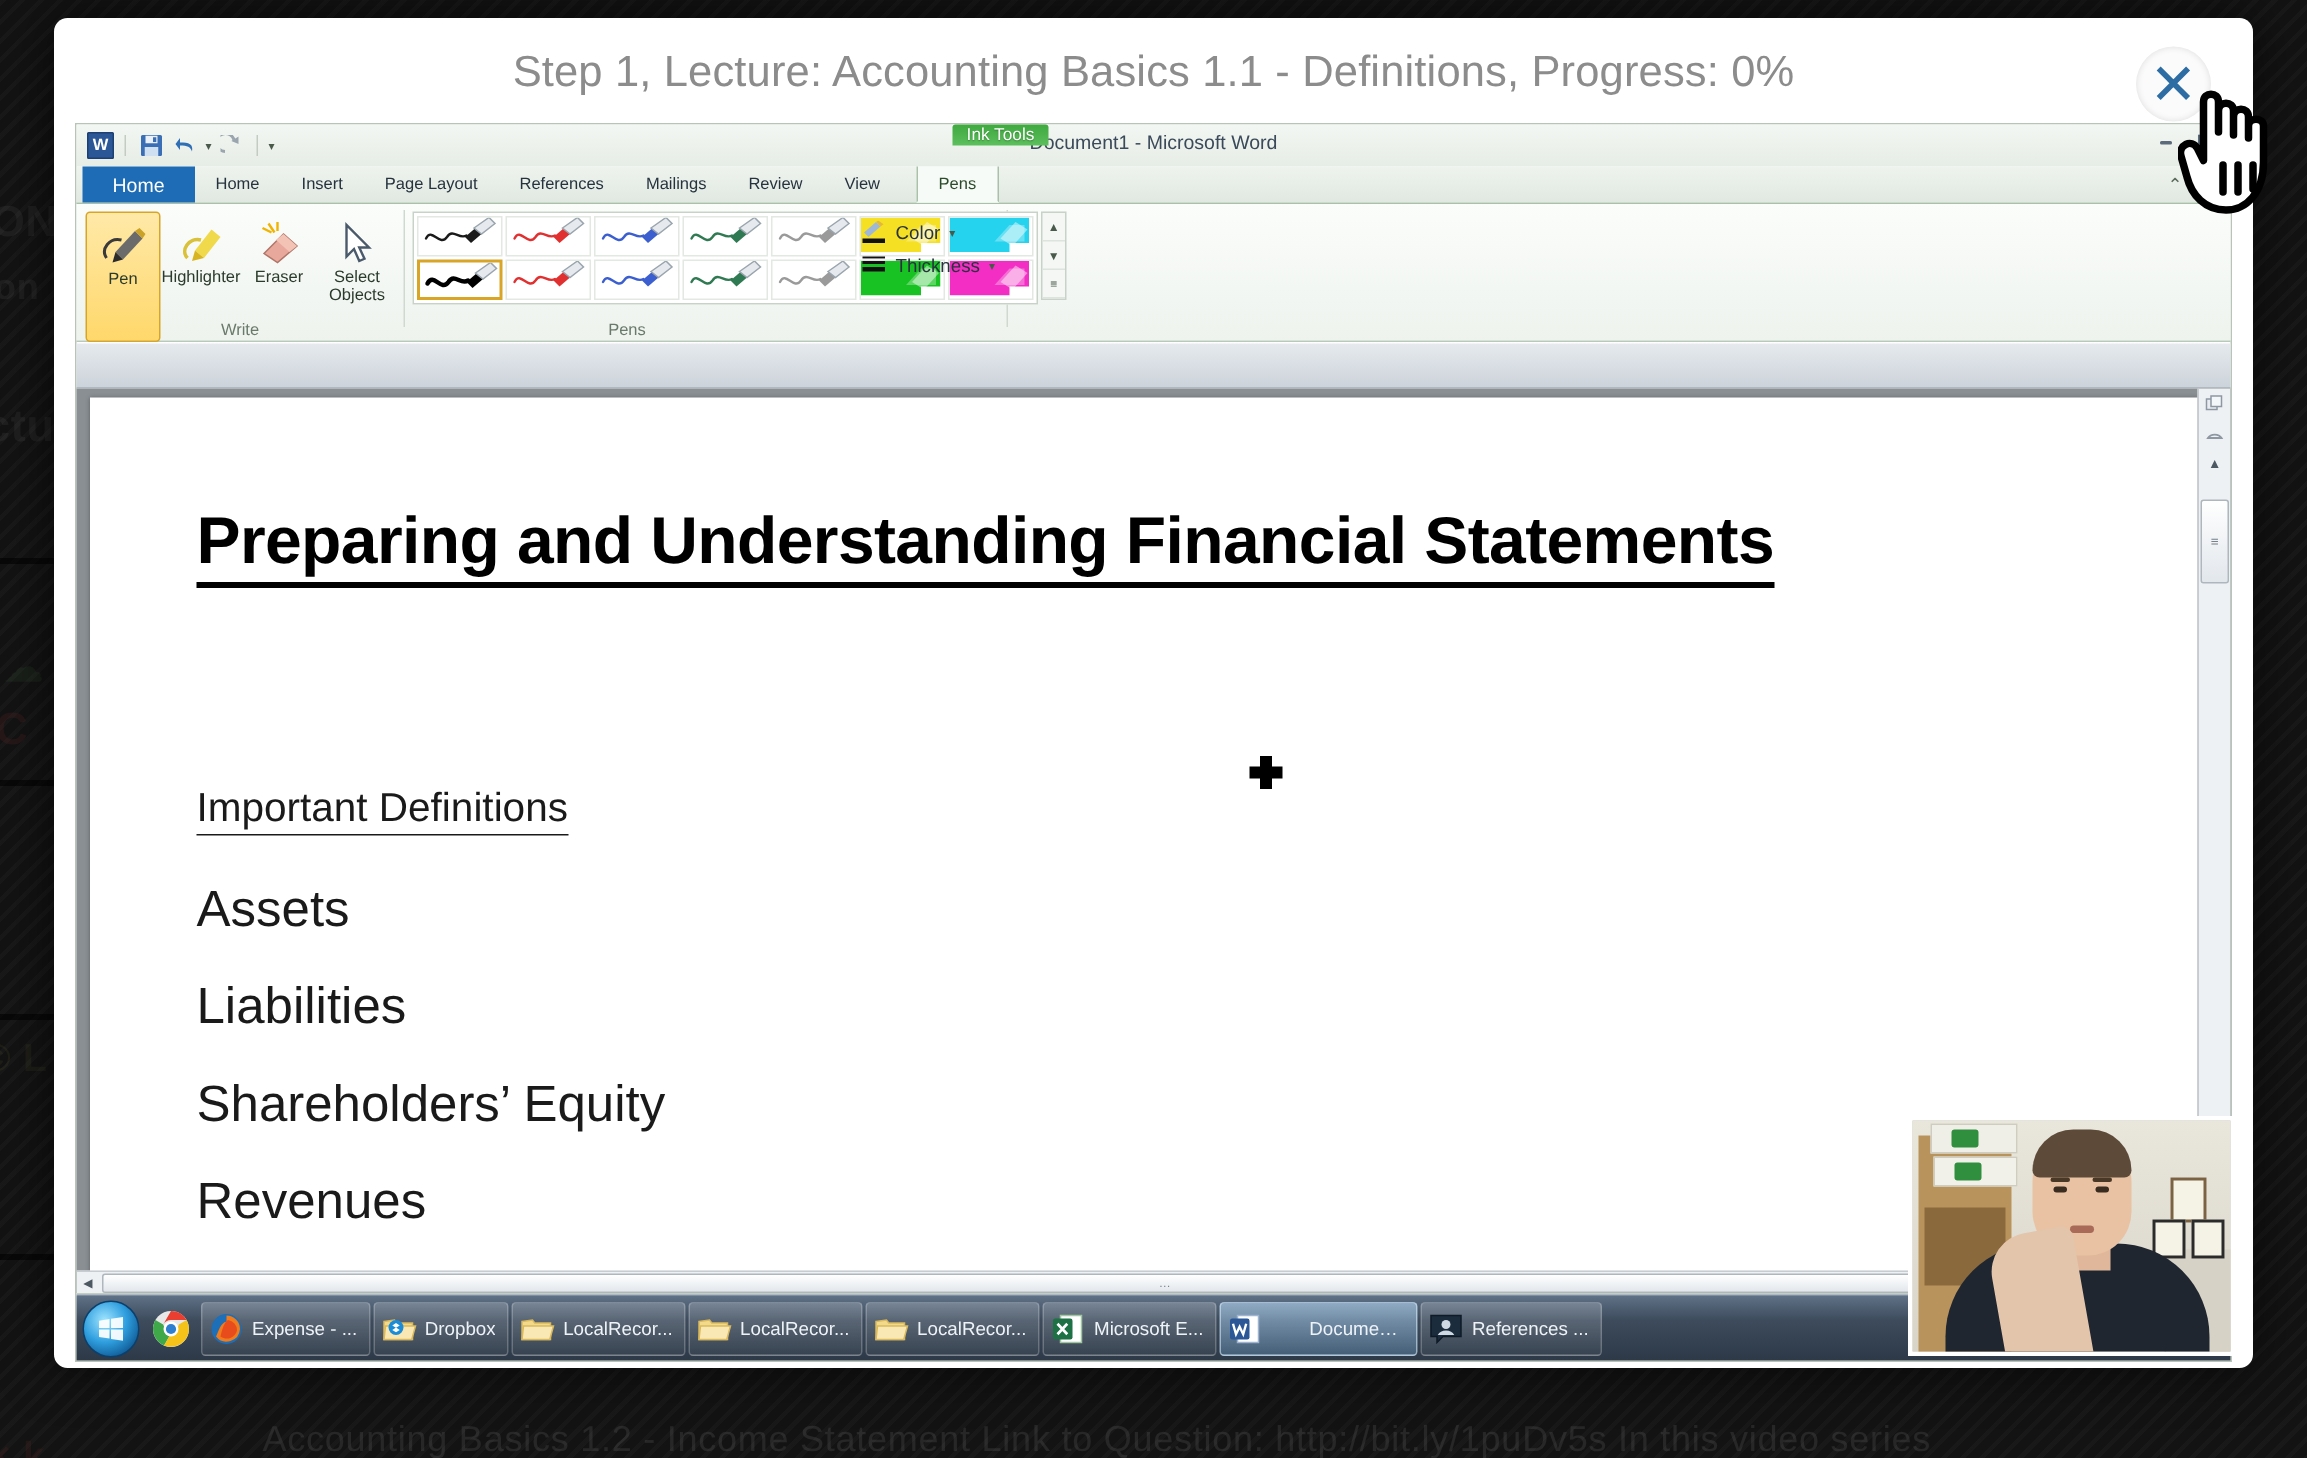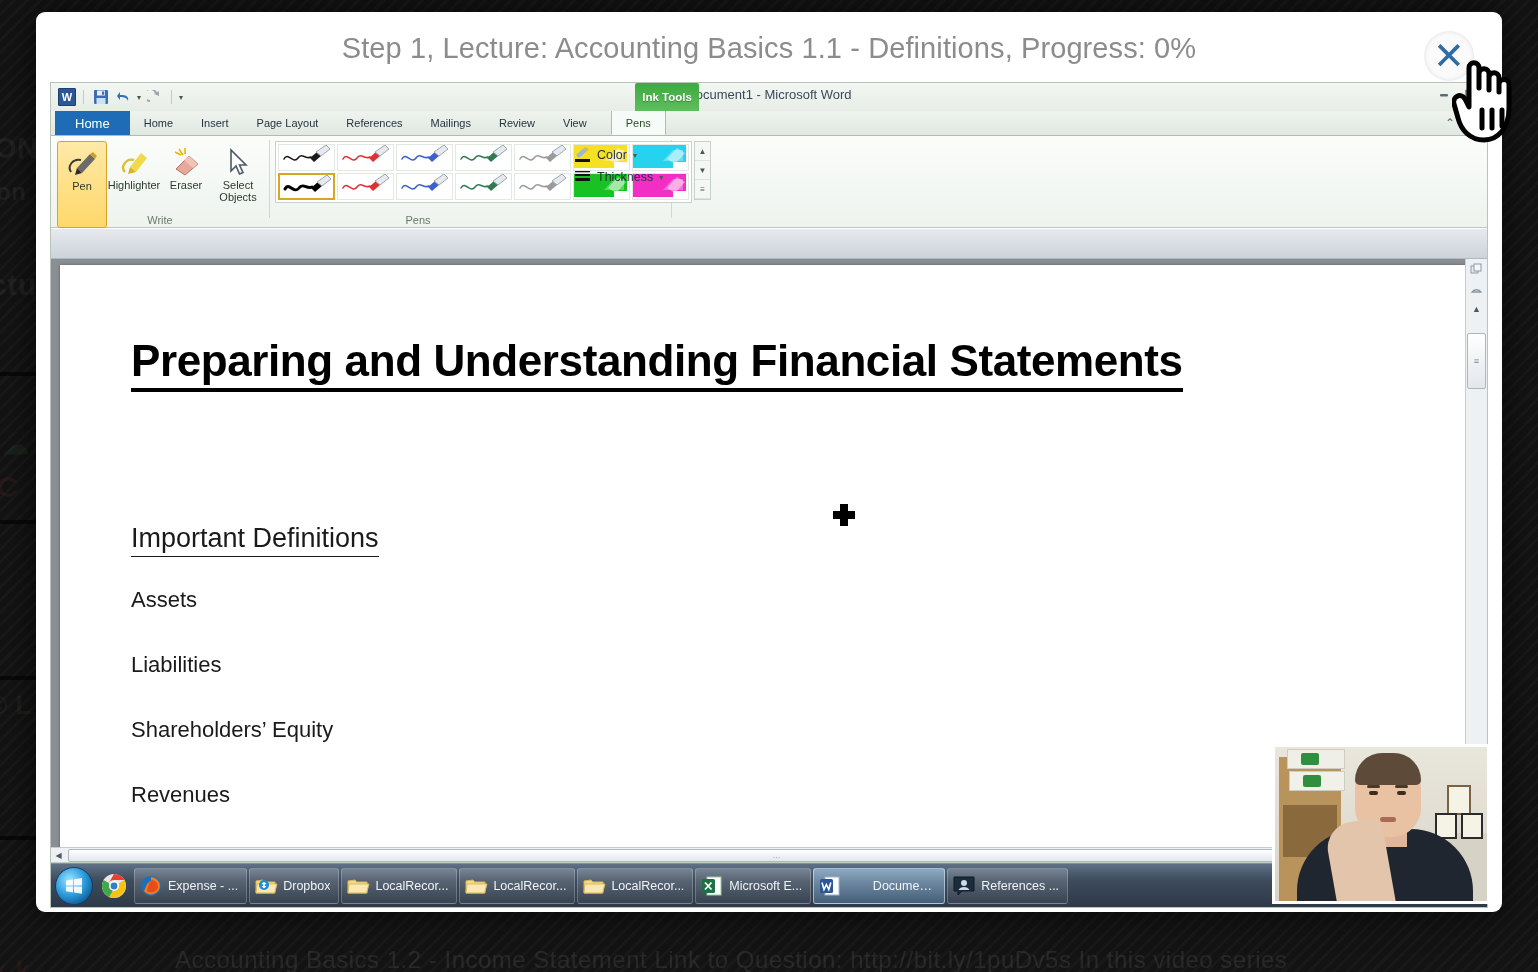--- a/index.html
+++ b/index.html
@@ -89,27 +89,26 @@
     border: 1px solid #1d3f72;
   }
   .qat-sep { width: 1px; height: 14px; background: #c3cbc3; margin: 0 3px; }
   #word-doctitle {
     position: absolute; left: 0; right: 0; top: 4px;
     text-align: center; font-size: 13px; color: #3b4a5a;
     pointer-events: none;
   }
   #ink-tools-tab {
     position: absolute; left: 584px; top: 0;
-    width: 64px; height: 28px;
+    width: 64px; height: 14px;
     background: linear-gradient(#3fa93f, #5cbf5c);
     color: #ffffff; font-size: 11.5px;
     display: flex; align-items: center; justify-content: center;
     text-shadow: 0 1px 1px rgba(0,0,0,.3);
     border-radius: 2px 2px 0 0;
-    font-weight: bold;
   }
   #win-controls {
     position: absolute; right: 8px; top: 4px;
     display: flex; align-items: center; gap: 14px;
     color: #5b6b5b;
   }
   .wc { font-size: 13px; cursor: pointer; }
 
   
   #tabrow {
@@ -228,21 +227,21 @@
   }
   #ink-mark::before { left: 7px; top: 0; width: 8px; height: 22px; }
   #ink-mark::after  { left: 0; top: 7px; width: 22px; height: 8px; }
   #doc-sub {
     position: absolute; left: 71px; top: 258px;
     font-size: 27px; color: #1a1a1a;
     border-bottom: 1.5px solid #1a1a1a; padding-bottom: 2px;
   }
   .doc-item {
     position: absolute; left: 71px;
-    font-size: 22px; color: #1a1a1a;
+    font-size: 34px; color: #1a1a1a;
   }
   
   #vscroll {
     position: absolute; right: 0; top: 0; bottom: 0; width: 22px;
     background: #eef1f4; border-left: 1px solid #c6ccd2;
   }
   .vs-btn {
     width: 21px; height: 20px; display: flex; align-items: center;
     justify-content: center; font-size: 9px; color: #4c5862; cursor: pointer;
   }

